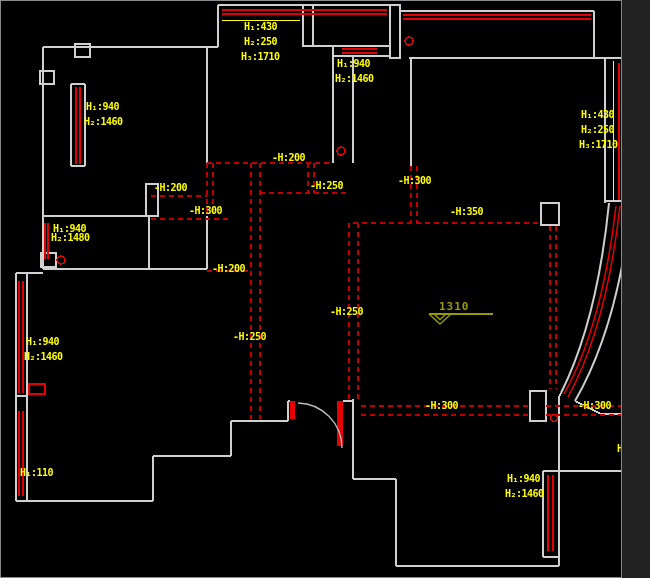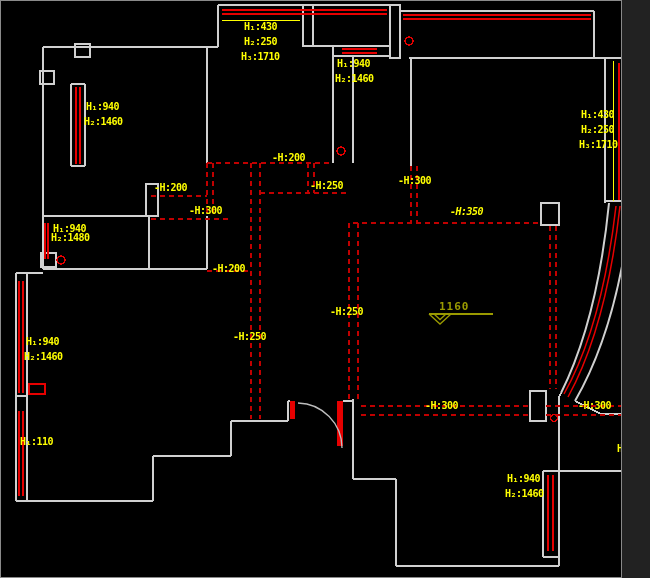--- a/index.html
+++ b/index.html
@@ -123,34 +123,34 @@
   <div class="lbl" style="left:580px;top:108px;">H₁:430</div>
   <div class="lbl" style="left:580px;top:123px;">H₂:250</div>
   <div class="lbl" style="left:578px;top:138px;">H₃:1710</div>
 
   <div class="lbl" style="left:52px;top:222px;">H₁:940</div>
   <div class="lbl" style="left:50px;top:231px;">H₂:1480</div>
 
   <div class="lbl" style="left:25px;top:335px;">H₁:940</div>
   <div class="lbl" style="left:23px;top:350px;">H₂:1460</div>
 
-  <div class="lbl" style="left:19px;top:435px;">H₁:110</div>
+  <div class="lbl" style="left:19px;top:466px;">H₁:110</div>
 
   <div class="lbl" style="left:600px;top:442px;padding-left:16px;">H₁:140</div>
 
   <div class="lbl" style="left:506px;top:472px;">H₁:940</div>
   <div class="lbl" style="left:504px;top:487px;">H₂:1460</div>
 
   <div class="lbl" style="left:153px;top:181px;">-H:200</div>
   <div class="lbl" style="left:188px;top:204px;">-H:300</div>
   <div class="lbl" style="left:271px;top:151px;">-H:200</div>
   <div class="lbl" style="left:309px;top:179px;">-H:250</div>
   <div class="lbl" style="left:397px;top:174px;">-H:300</div>
-  <div class="lbl" style="left:449px;top:205px;font-style:italic;">-H:350</div>
+  <div class="lbl" style="left:449px;top:205px;">-H:350</div>
   <div class="lbl" style="left:211px;top:262px;">-H:200</div>
   <div class="lbl" style="left:232px;top:330px;">-H:250</div>
   <div class="lbl" style="left:329px;top:305px;">-H:250</div>
   <div class="lbl" style="left:424px;top:399px;">-H:300</div>
   <div class="lbl" style="left:577px;top:399px;">-H:300</div>
 
-  <div class="lbl lvl" style="left:438px;top:300px;">1160</div>
+  <div class="lbl lvl" style="left:438px;top:300px;">1310</div>
 
 </div>
 
 </body></html>

